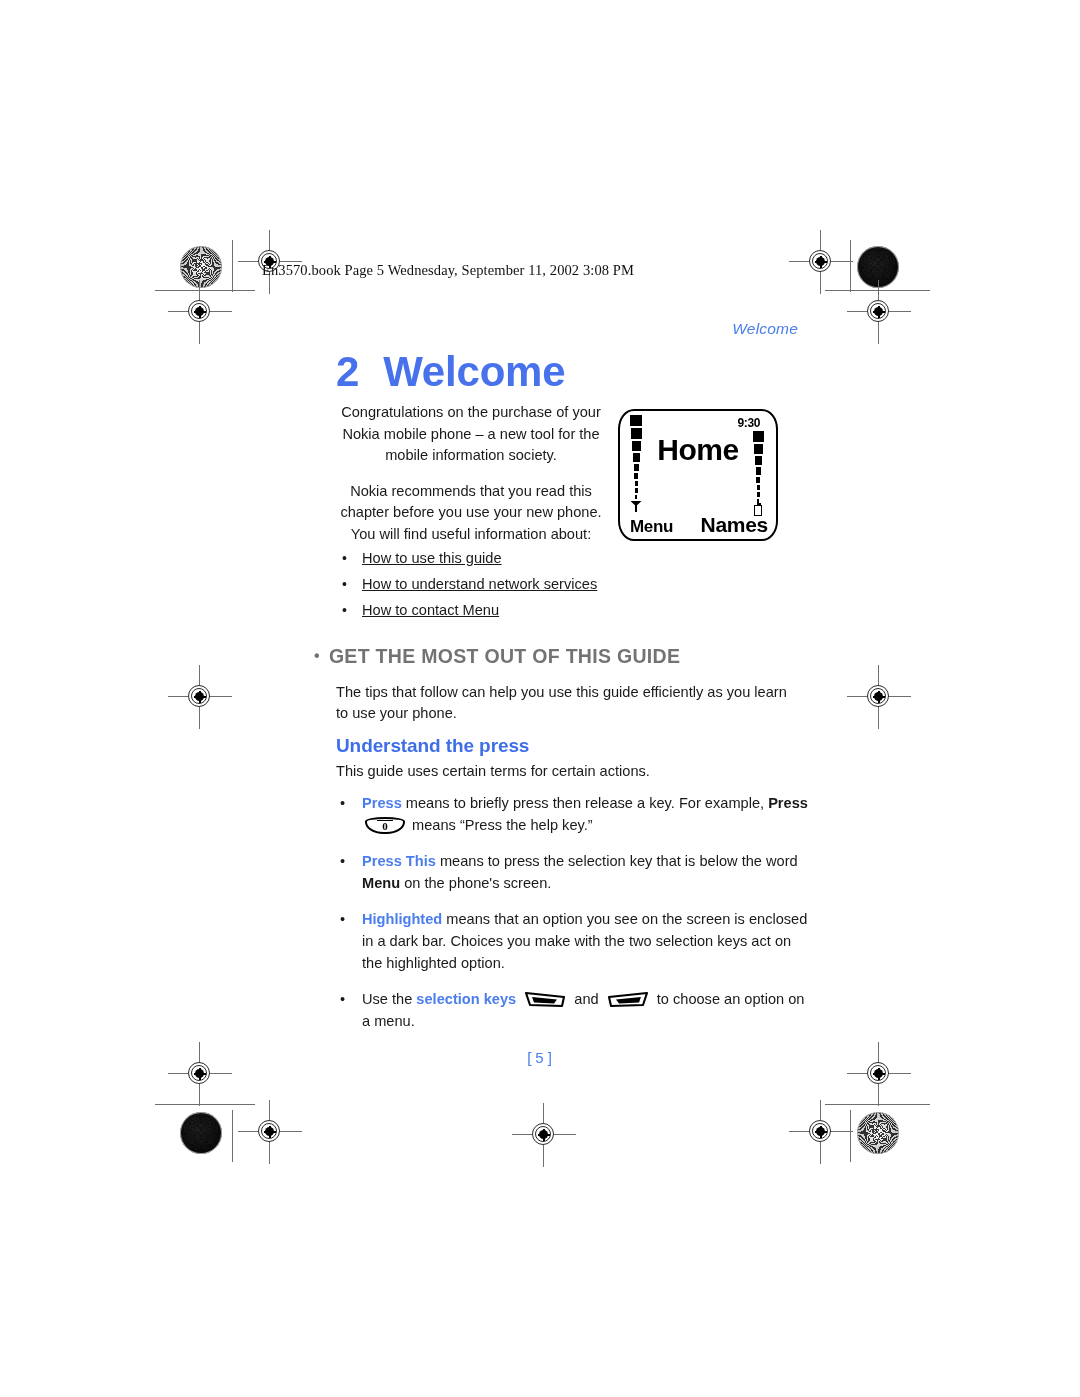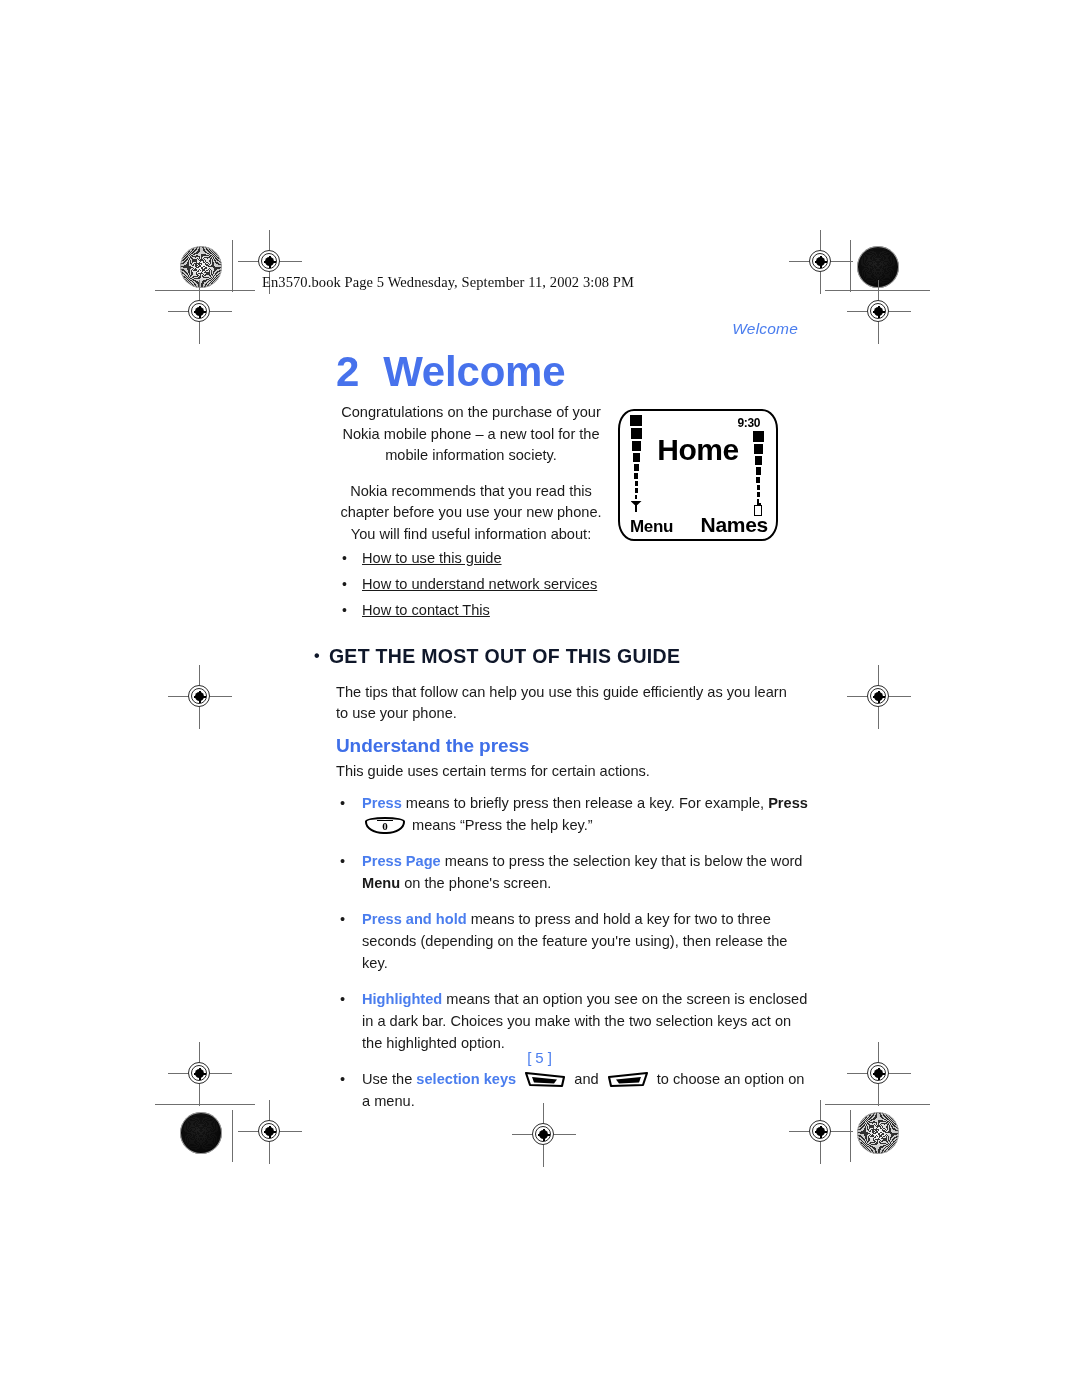--- a/index.html
+++ b/index.html
@@ -60,21 +60,21 @@
     background-blend-mode: multiply;
   }
 
   .trimline { position: absolute; background: #6f6f6f; }
   .trimline.h { height: 1.2px; }
   .trimline.v { width: 1.2px; }
 
   
   .slug {
     position: absolute;
-    left: 262px; top: 274px;
+    left: 262px; top: 262px;
     font-family: "Liberation Serif", serif;
     font-size: 14.5px;
     color: #111;
     white-space: nowrap;
     letter-spacing: 0.1px;
   }
 
   
   .running-header {
     position: absolute;
@@ -184,21 +184,21 @@
   .batt-icon::before {
     content:""; position:absolute; left:2px; top:-3px; width:4px; height:2px; background:#000;
   }
 
   
   .head-1 {
     position: absolute;
     left: 314px; top: 645px;
     font-size: 19.5px;
     font-weight: bold;
-    color: #0f172a;
+    color: #737373;
     letter-spacing: 0.3px;
     white-space: nowrap;
   }
   .head-1 .b { margin-right: 9px; font-size: 16px; vertical-align: 2px; }
 
   .body-para {
     position: absolute;
     left: 336px;
     width: 460px;
     font-size: 14.6px;
@@ -410,21 +410,21 @@
 </div>
 
 <div class="col-left">
   <p>Congratulations on the purchase of your Nokia mobile phone – a new tool for the mobile information society.</p>
   <p>Nokia recommends that you read this chapter before you use your new phone. You will find useful information about:</p>
 </div>
 
 <div class="bullets-intro">
   <div class="li">How to use this guide</div>
   <div class="li">How to understand network services</div>
-  <div class="li">How to contact This</div>
+  <div class="li">How to contact Menu</div>
 </div>
 
 <div class="phone-screen">
   <div class="frame"></div>
   <div class="clock">9:30</div>
   <div class="home-label">Home</div>
 
   <div class="bar-col signal">
     <div class="seg" style="width:12px;height:11px;"></div>
     <div class="seg" style="width:11px;height:11px;"></div>
@@ -469,26 +469,23 @@
   <div class="item">
     <span class="kw">Press</span><span> means to briefly press then release a key. For example, </span><span class="bd">Press</span>
     <span class="key-zero">
       <span class="shell"></span>
       <span class="bar"></span>
       <span class="digit">0</span>
     </span><span> means “Press the help key.”</span>
   </div>
 
   <div class="item">
-    <span class="kw">Press Page</span><span> means to press the selection key that is below the word </span><span class="bd">Menu</span><span> on the phone's screen.</span>
-  </div>
-
-  <div class="item">
-    <span class="kw">Press and hold</span><span> means to press and hold a key for two to three seconds (depending on the feature you're using), then release the key.</span>
-  </div>
+    <span class="kw">Press This</span><span> means to press the selection key that is below the word </span><span class="bd">Menu</span><span> on the phone's screen.</span>
+  </div>
+
 
   <div class="item">
     <span class="kw">Highlighted</span><span> means that an option you see on the screen is enclosed in a dark bar. Choices you make with the two selection keys act on the highlighted option.</span>
   </div>
 
   <div class="item">
     <span>Use the </span><span class="kw">selection keys</span>
     <span class="key-sel">
       <svg width="42" height="19" viewBox="0 0 42 19">
         <path d="M2 3 L40 7 L38 16 L6 15 Z" fill="#fff" stroke="#000" stroke-width="2.1" stroke-linejoin="round"></path>

